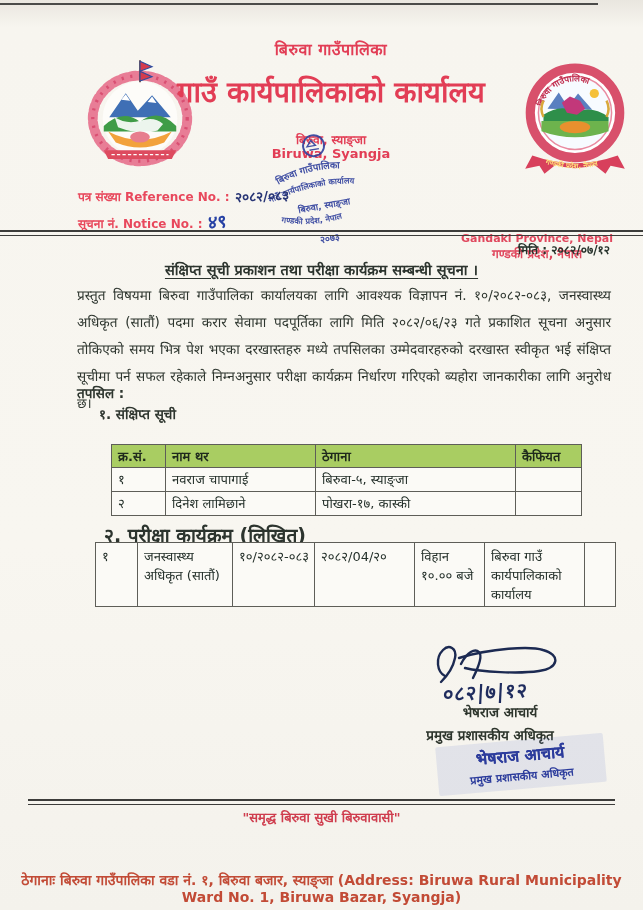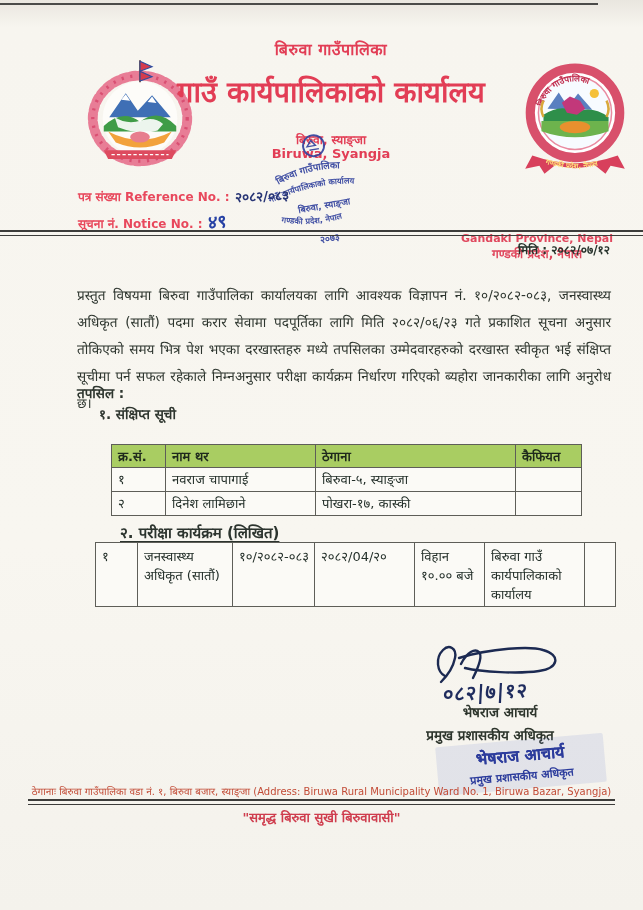--- a/index.html
+++ b/index.html
@@ -27,39 +27,39 @@
   .province { left:452px; top:188px; width:170px; text-align:center;margin-top:44px; }
   .province-en { font-size:11px; font-weight:bold; color:#e0485e; }
   .province-np { font-size:12px; font-weight:600; color:#e0485e; }
   .divider { left:0; top:230px; width:643px; height:6px; border-top:2px solid #3d3d3b; border-bottom:1.5px solid #3d3d3b; }
   .date-line { right:33px; top:241px; font-size:12px; font-weight:600; color:#26322b; }
   .notice-title { left:0; top:259px; width:643px; text-align:center; font-size:14.5px; font-weight:bold; color:#2c342e; text-decoration:underline; text-underline-offset:3px; }
   .paragraph { left:77px; top:282px; width:534px; font-size:13.6px; line-height:27px; text-align:justify; color:#2e362f; font-weight:500; }
   .tapasil { left:77px; top:384px; font-size:13.5px; font-weight:600; color:#2e362f; }
   .sec1 { left:99px; top:405px; font-size:13.5px; font-weight:600; color:#2e362f; }
   .sec1sub { left:127px; top:426px; font-size:13.5px; font-weight:bold; color:#2c342e; }
-  .sec2 { left:104px; top:522px; font-size:15px; font-weight:bold; color:#2c342e; text-decoration:underline; text-underline-offset:3px;margin-left:16px; }
+  .sec2 { left:104px; top:522px; font-size:19px; font-weight:bold; color:#2c342e; text-decoration:underline; text-underline-offset:3px; }
   table { position:absolute; border-collapse:collapse; table-layout:fixed; background:#fbfaf6; }
   .t1 { left:111px; top:444px; width:470px; }
   .t2 { left:95px; top:542px; width:520px; }
   th,td { border:1px solid #5e5e58; font-size:13px; color:#24302a; padding:2px 6px; vertical-align:top; text-align:left; font-weight:500; }
   th { background:#a9cd62; font-weight:bold; color:#1f2a1c; height:23px; }
   .t1 td { height:24px; }
   .t2 td { line-height:19px; padding-top:4px; }
   .sig-scribble { left:415px; top:642px; }
   .sig-date { left:443px; top:678px; font-size:20px; font-weight:bold; color:#1f2c5e; transform:rotate(-3deg) skewX(-6deg); letter-spacing:1px; }
   .sig-name { left:400px; top:703px; width:200px; text-align:center; font-size:13.5px; font-weight:600; color:#2d352c; }
   .sig-title { left:385px; top:726px; width:210px; text-align:center; font-size:13.5px; font-weight:600; color:#2d352c; }
   .name-stamp { left:437px; top:740px; width:168px; padding:4px 6px 6px; text-align:center;
     background:rgba(90,115,200,0.13); transform:rotate(-5deg); border-radius:2px; }
   .name-stamp .n1 { font-size:16px; font-weight:bold; color:#2c3c9c; text-shadow:0 0 .6px #2c3c9c; }
   .name-stamp .n2 { font-size:11px; font-weight:bold; color:#2c3c9c; margin-top:2px; }
   .footer-divider { left:28px; top:799px; width:587px; height:6px; border-top:2px solid #3d3d3b; border-bottom:1.5px solid #3d3d3b; }
   .tagline { left:0; top:808px; width:643px; text-align:center; font-size:13px; font-weight:bold; color:#cf3d4e; }
-  .addr { left:0; top:784px; width:643px; text-align:center; font-size:10px; font-weight:400; color:#c24b36; }
+  .addr { left:0; top:870px; width:643px; text-align:center; font-size:14px; font-weight:700; color:#c24b36; }
   .contact { left:0; top:840px; width:643px; text-align:center; font-size:10.8px; font-weight:bold; color:#ad3a2b; }
   .round-stamp { left:259px; top:126px; transform:rotate(-10deg); opacity:.92; }
 </style>
 </head>
 <body>
 
 <div class="page">
 
   <div class="scan-top-line abs"></div>
 
@@ -132,20 +132,21 @@
     <span class="notice-value">४९</span>
   </div>
   <div class="abs province">
     <div class="province-en">Gandaki Province, Nepal</div>
     <div class="province-np">गण्डकी प्रदेश, नेपाल</div>
   </div>
 
   <div class="abs divider"></div>
 
   <div class="abs date-line">मिति : २०८२/०७/१२</div>
+  <div class="abs notice-title">संक्षिप्त सूची प्रकाशन तथा परीक्षा कार्यक्रम सम्बन्धी सूचना ।</div>
   <div class="abs paragraph">प्रस्तुत विषयमा बिरुवा गाउँपालिका कार्यालयका लागि आवश्यक विज्ञापन नं. १०/२०८२-०८३, जनस्वास्थ्य अधिकृत (सातौं) पदमा करार सेवामा पदपूर्तिका लागि मिति २०८२/०६/२३ गते प्रकाशित सूचना अनुसार तोकिएको समय भित्र पेश भएका दरखास्तहरु मध्ये तपसिलका उम्मेदवारहरुको दरखास्त स्वीकृत भई संक्षिप्त सूचीमा पर्न सफल रहेकाले निम्नअनुसार परीक्षा कार्यक्रम निर्धारण गरिएको ब्यहोरा जानकारीका लागि अनुरोध छ।</div>
   <div class="abs tapasil">तपसिल :</div>
   <div class="abs sec1">१. संक्षिप्त सूची</div>
 
   <table class="t1">
     <colgroup>
         <col style="width:54px">
         <col style="width:150px">
         <col style="width:200px">
         <col style="width:66px">

